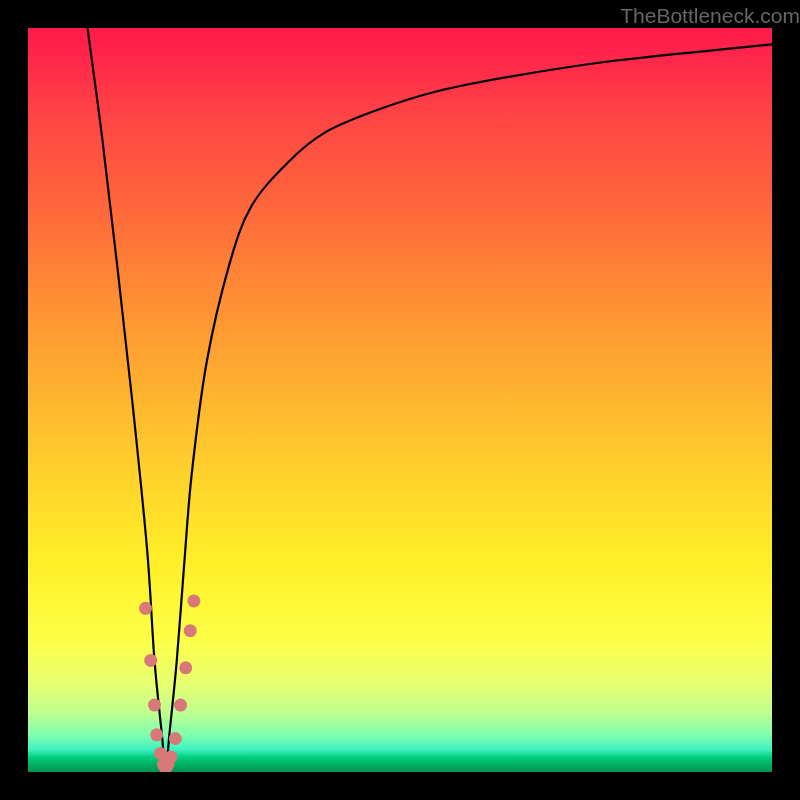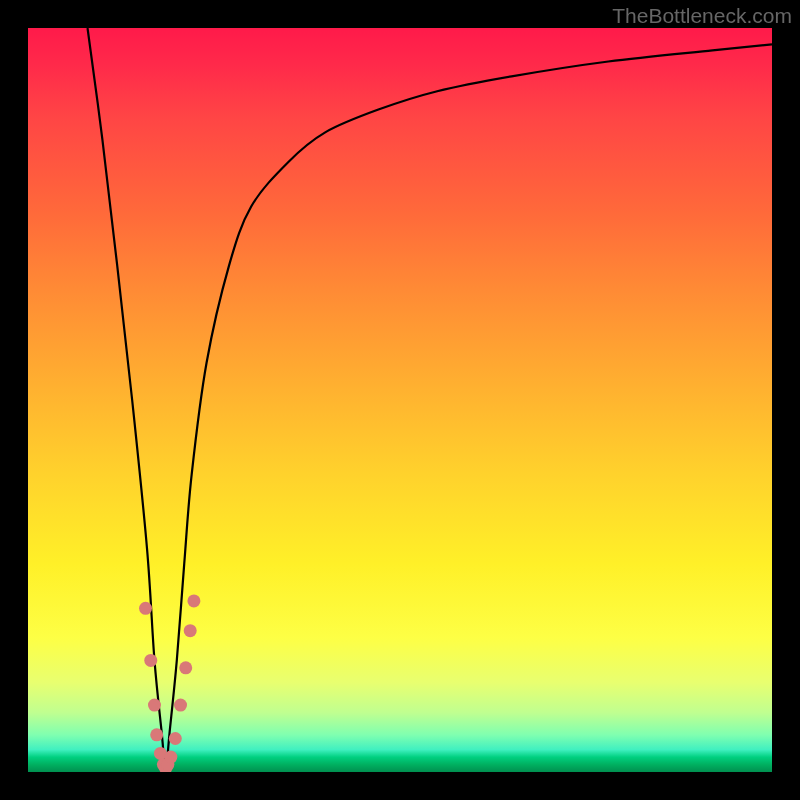--- a/index.html
+++ b/index.html
@@ -7,21 +7,21 @@
     width: 800px;
     height: 800px;
     background: #000;
     position: relative;
     font-family: Arial, sans-serif;
     overflow: hidden;
   }
   .watermark {
     position: absolute;
     top: 4px;
-    right: 8px;
+    right: 0;
     color: #666;
     font-size: 21px;
     font-weight: normal;
     z-index: 10;
   }
   .plot-area {
     position: absolute;
     left: 28px;
     top: 28px;
     width: 744px;

